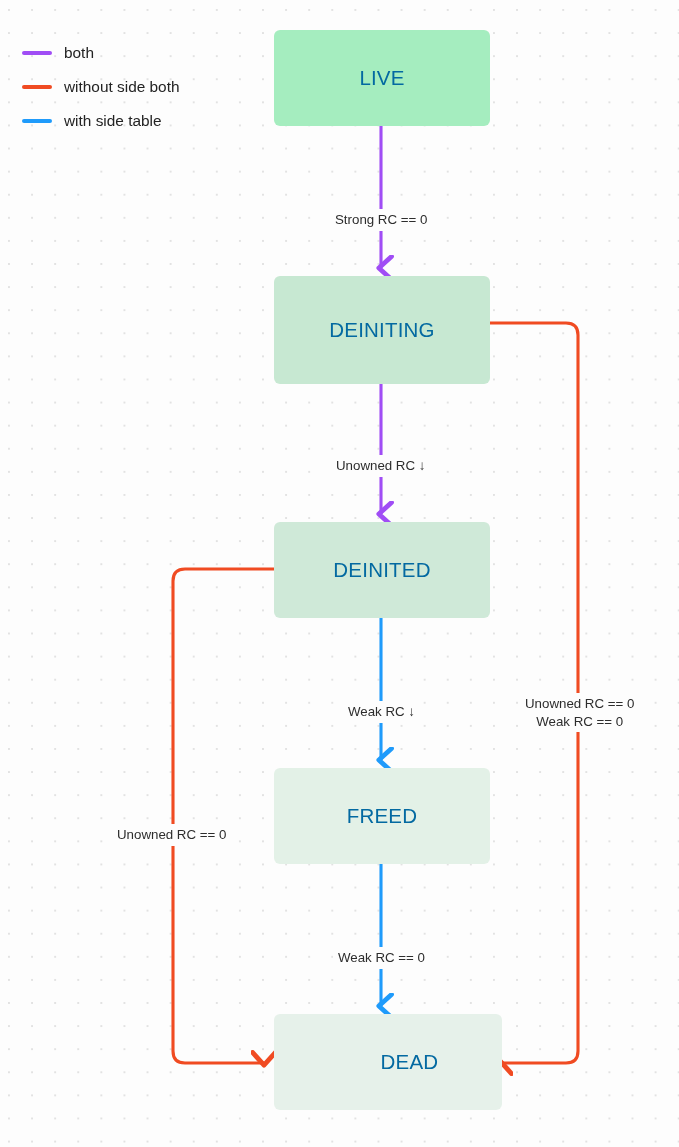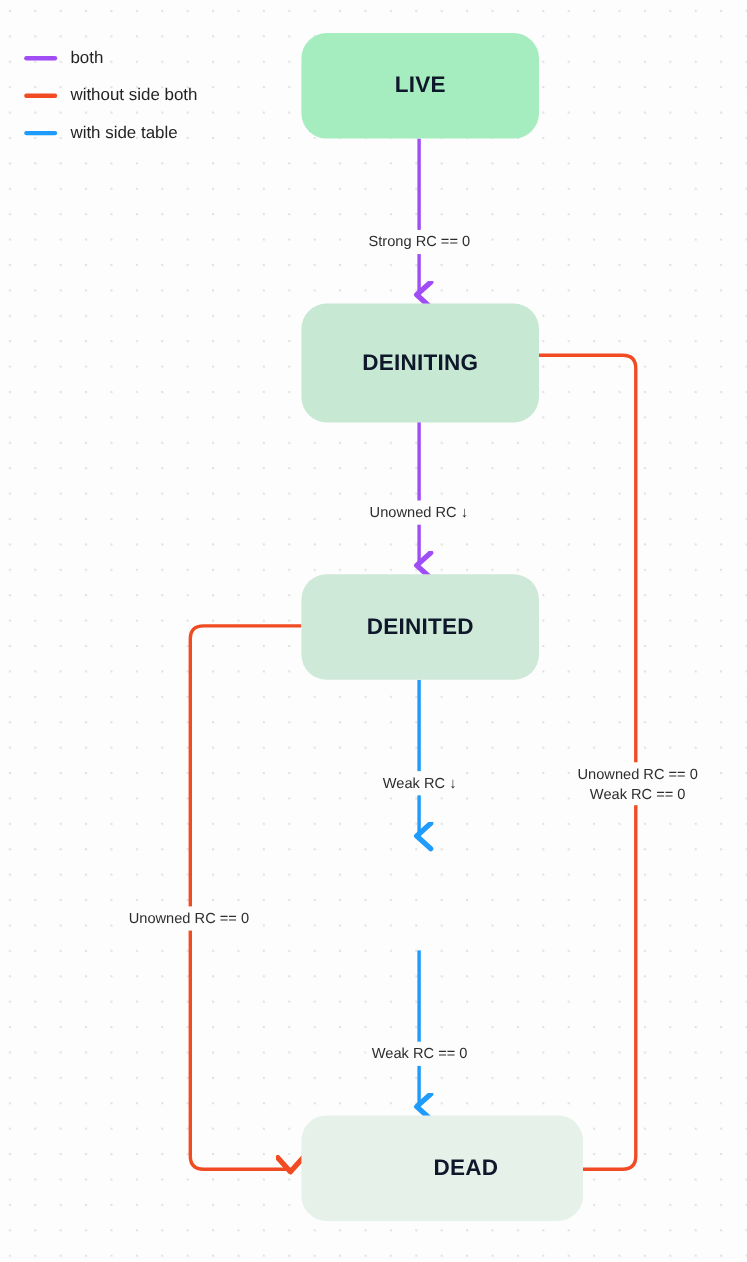--- a/index.html
+++ b/index.html
@@ -31,25 +31,25 @@
     pointer-events: none;
   }
 
   
   .node {
     position: absolute;
     box-sizing: border-box;
     display: flex;
     align-items: center;
     justify-content: center;
-    border-radius: 23px;
-    color: #0f172a;
+    border-radius: 6px;
+    color: #0369a1;
     font-size: 20.5px;
     letter-spacing: 0.2px;
-    font-weight: 700;
+    font-weight: 400;
     text-align: center;
     user-select: none;
   }
 
   
   .edge-label {
     position: absolute;
     box-sizing: border-box;
     color: #2d2d2d;
     font-size: 13.3px;
@@ -130,21 +130,22 @@
     </div>
     <div class="legend-row">
       <span class="legend-swatch" style="background: rgb(31, 155, 251);"></span>
       <span class="legend-label">with side table</span>
     </div>
   </div>
 
   <div class="node" style="left: 274px; top: 30px; width: 216px; height: 96px; background: rgb(165, 237, 191);">LIVE</div>
   <div class="node" style="left: 274px; top: 276px; width: 216px; height: 108px; background: rgb(199, 232, 210);">DEINITING</div>
   <div class="node" style="left: 274px; top: 522px; width: 216px; height: 96px; background: rgb(207, 233, 216); text-align: right;">DEINITED</div>
-  <div class="node" style="left: 274px; top: 1014px; width: 256px; height: 96px; background: rgb(230, 241, 234); padding-left: 43px;">DEAD</div>
+  <div class="node" style="left: 274px; top: 768px; width: 216px; height: 96px; background: rgb(227, 241, 231);">FREED</div>
+  <div class="node" style="left: 274px; top: 1014px; width: 228px; height: 96px; background: rgb(230, 241, 234); padding-left: 43px;">DEAD</div>
 
   <div class="edge-label" style="left: 330px; top: 181px; visibility: visible;">Strong RC == 0</div>
   <div class="edge-label" style="left: 331px; top: 427px; visibility: visible;">Unowned RC ↓</div>
   <div class="edge-label" style="left: 343px; top: 673px; visibility: visible;">Weak RC ↓</div>
   <div class="edge-label" style="left: 333px; top: 919px; visibility: visible;">Weak RC == 0</div>
   <div class="edge-label" style="left: 520px; top: 665px; visibility: visible;">Unowned RC == 0
 Weak RC == 0</div>
   <div class="edge-label" style="left: 112px; top: 796px; visibility: visible;">Unowned RC == 0</div>
 
 </div>

